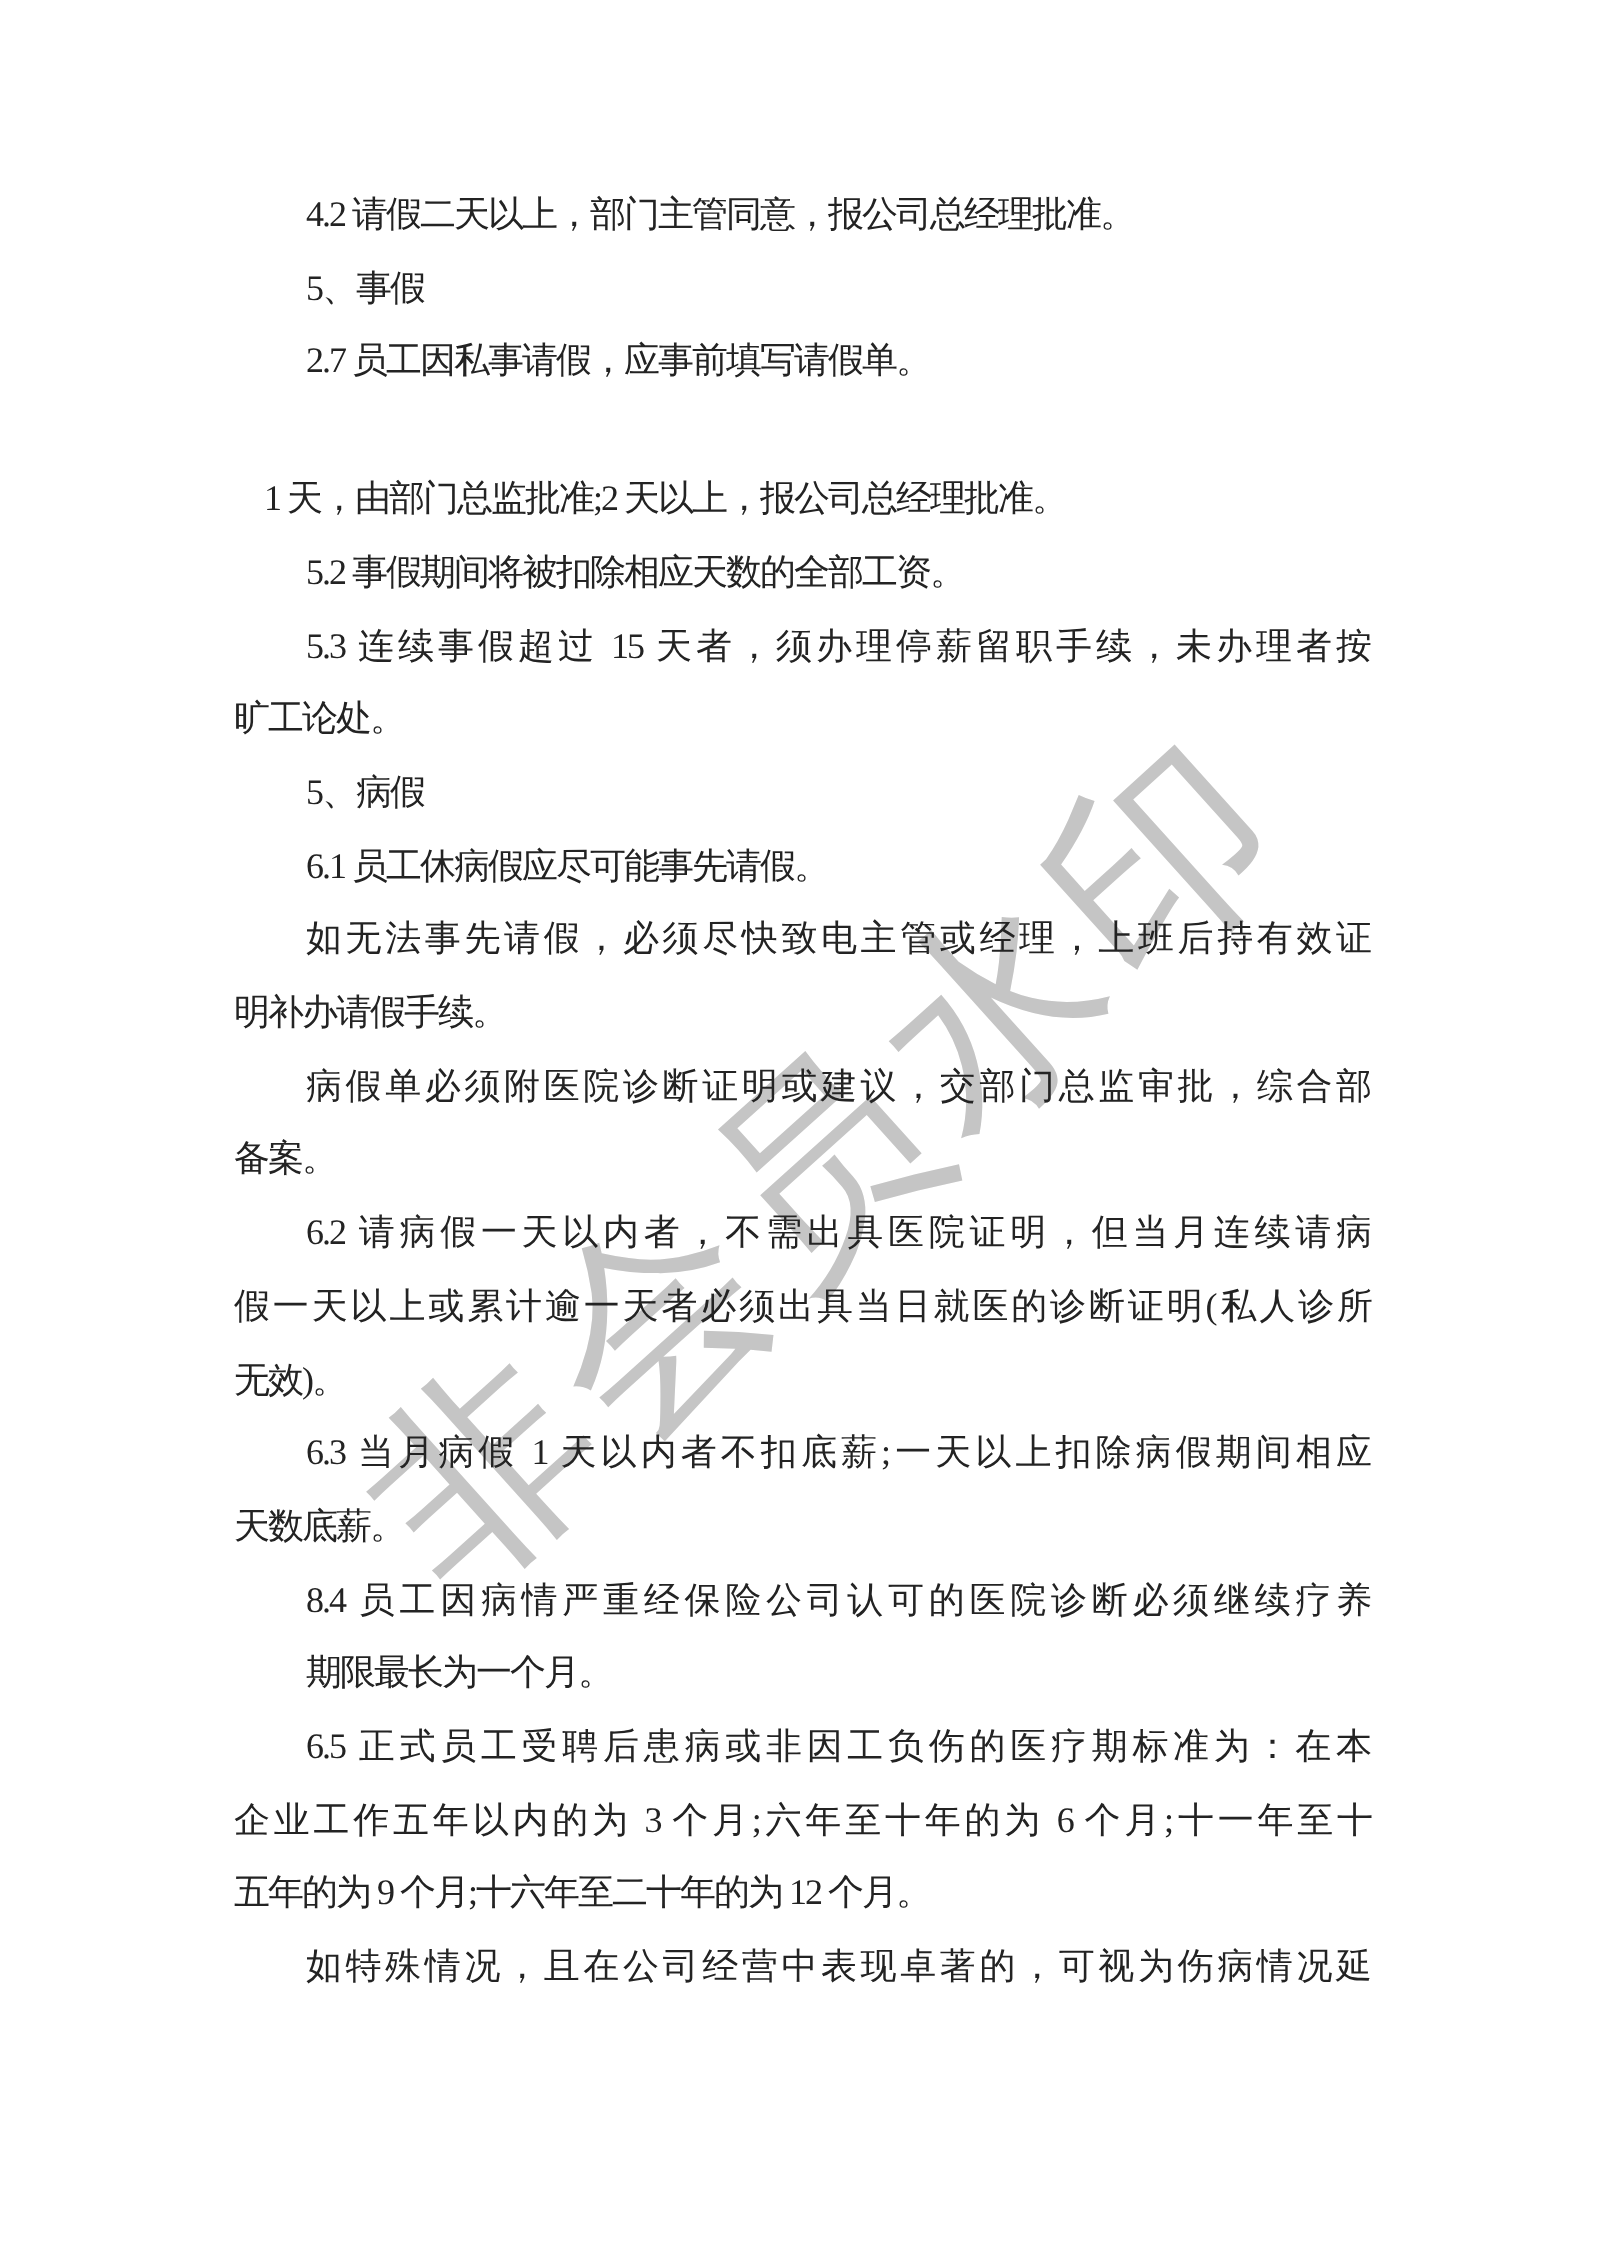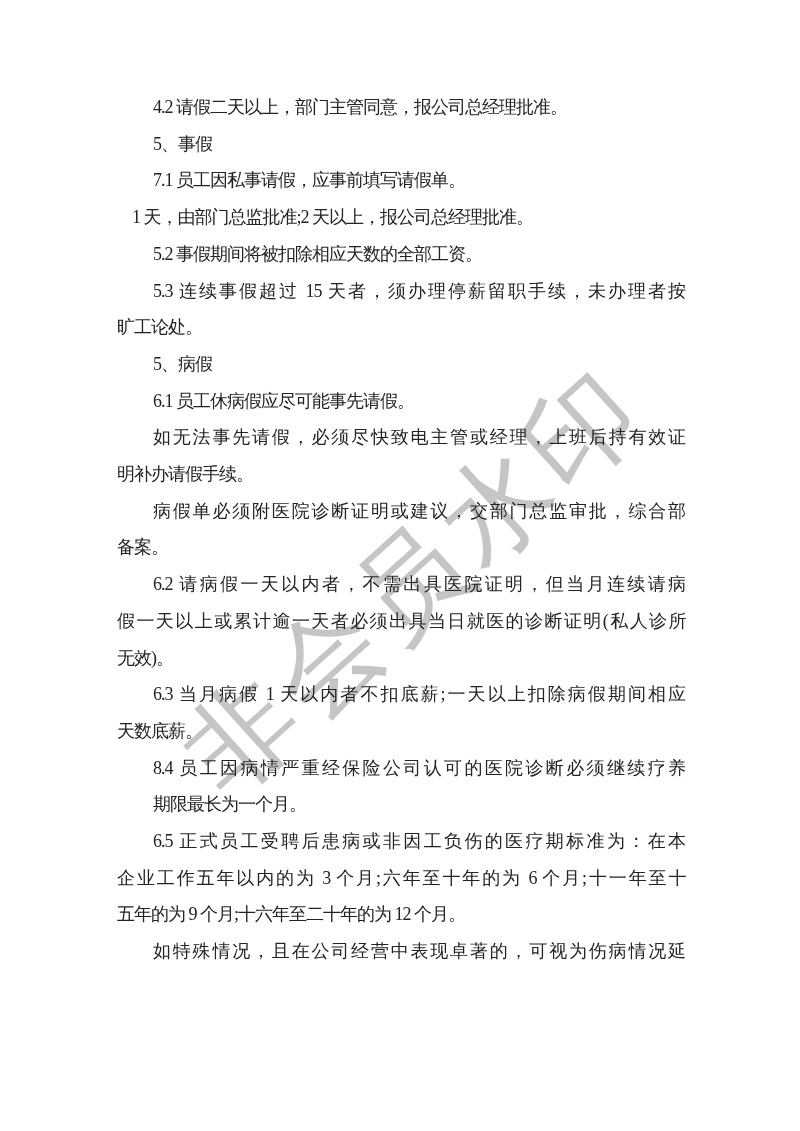--- a/index.html
+++ b/index.html
@@ -38,36 +38,36 @@
     z-index: 2;
     font-size: 18px;
     line-height: 36.7px;
     letter-spacing: -1px;
     color: #232323;
   }
   .line {
     min-height: 36.7px;
   }
   .line.indent { text-indent: 36px; }
-  .line.half-indent { text-indent: 15px; }
+  .line.half-indent { text-indent: 15px; margin-top: 32px; }
   .line.fill {
     text-align: justify;
     text-align-last: justify;
   }
   .line.tight { letter-spacing: -1.5px; }
 </style>
 </head>
 <body>
 
 <div class="page">
   <div class="watermark">非会员水印</div>
   <div class="text-block">
       <div class="line indent">4.2 请假二天以上，部门主管同意，报公司总经理批准。</div>
       <div class="line indent">5、事假</div>
-      <div class="line indent">7.1 员工因私事请假，应事前填写请假单。</div>
+      <div class="line indent">2.7 员工因私事请假，应事前填写请假单。</div>
       <div class="line half-indent">1 天，由部门总监批准;2 天以上，报公司总经理批准。</div>
       <div class="line indent">5.2 事假期间将被扣除相应天数的全部工资。</div>
       <div class="line indent fill">5.3 连续事假超过 15 天者，须办理停薪留职手续，未办理者按</div>
       <div class="line">旷工论处。</div>
       <div class="line indent">5、病假</div>
       <div class="line indent">6.1 员工休病假应尽可能事先请假。</div>
       <div class="line indent fill">如无法事先请假，必须尽快致电主管或经理，上班后持有效证</div>
       <div class="line">明补办请假手续。</div>
       <div class="line indent fill">病假单必须附医院诊断证明或建议，交部门总监审批，综合部</div>
       <div class="line">备案。</div>

